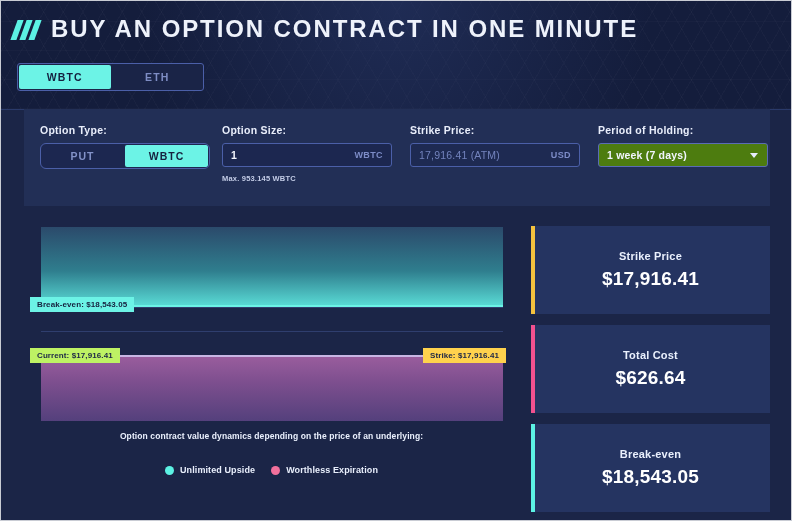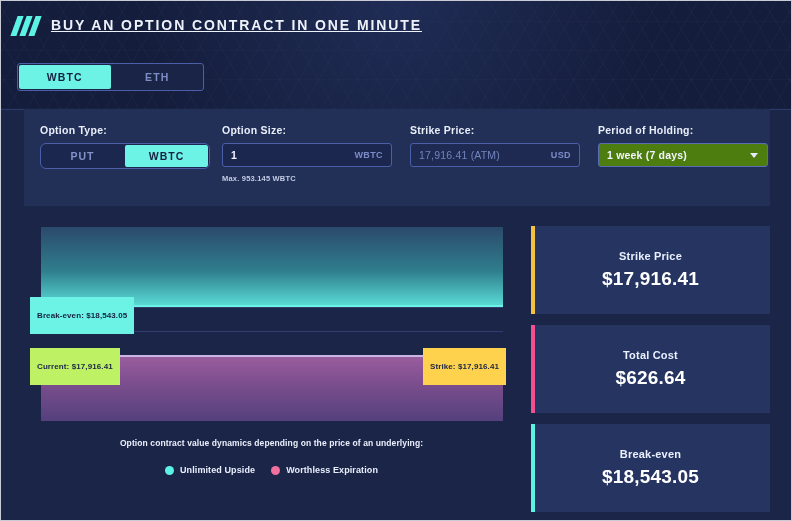--- a/index.html
+++ b/index.html
@@ -52,25 +52,24 @@
   }
   .slashes i {
     display: block;
     width: 6px;
     height: 20px;
     background: #5cf2e4;
     transform: skewX(-20deg);
   }
   .page-title {
     color: #eef2fb;
-    font-size: 14px;
+    font-size: 24px;
     font-weight: 700;
     letter-spacing: 1.9px;
     white-space: nowrap;
-    text-decoration: underline;
   }
 
   
   .asset-tabs {
     position: absolute;
     left: 16px; top: 62px;
     width: 185px;
     height: 26px;
     border: 1px solid #4b5fa8;
     border-radius: 3px;
@@ -246,21 +245,21 @@
     content: "";
     position: absolute;
     left: 0; top: 0;
     width: 100%; height: 2px;
     background: #c8b6e4;
   }
   .tag {
     position: absolute;
     font-size: 8px;
     font-weight: 700;
-    padding: 14px 7px;
+    padding: 3px 7px;
     white-space: nowrap;
     letter-spacing: .1px;
     line-height: 1.15;
     text-align: right;
   }
   .tag-breakeven {
     left: -11px; top: 70px;
     background: #6cf3e6;
     color: #15203e;
   }
@@ -272,21 +271,21 @@
   .tag-strike {
     right: -3px; top: 121px;
     background: #ffd24d;
     color: #1b2547;
   }
   .tag b { font-weight: 700; }
   .tag .lbl { font-weight: 700; }
 
   .chart-caption {
     position: absolute;
-    left: 0; top: 223px;
+    left: 0; top: 216px;
     width: 100%;
     text-align: center;
     font-size: 8.5px;
     font-weight: 700;
     color: #eaf0fd;
     letter-spacing: .1px;
   }
   .legend {
     position: absolute;
     left: 0; top: 250px;

